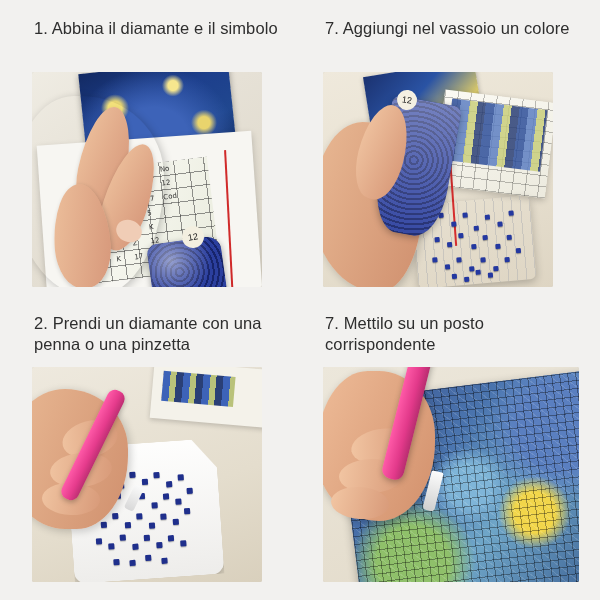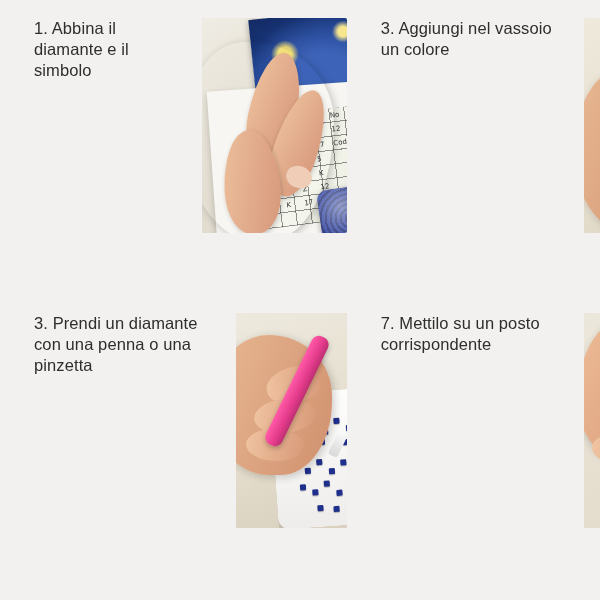--- a/index.html
+++ b/index.html
@@ -21,21 +21,21 @@
     padding: 18px 18px 0 18px;
     display: grid;
     grid-template-columns: 1fr 1fr;
     grid-template-rows: 287px 287px;
     column-gap: 18px;
     row-gap: 8px;
   }
   .step {
     position: relative;
     display: flex;
-    flex-direction: row;
+    flex-direction: column;
   }
   .step-title {
     font-size: 16.5px;
     line-height: 1.28;
     color: #2e2e2e;
     font-weight: 400;
     letter-spacing: 0.1px;
     margin: 0 0 10px 16px;
     min-height: 44px;
     max-width: 250px;
@@ -350,21 +350,21 @@
       <div class="p1-finger p1-f1"></div>
       <div class="p1-finger p1-f2"></div>
       <div class="p1-finger p1-f3"></div>
       <div class="p1-nail"></div>
       <div class="p1-bag"></div>
       <div class="p1-tag">12</div>
     </div>
   </div>
 
   <div class="step">
-    <div class="step-title">3. Aggiungi nel vassoio un colore</div>
+    <div class="step-title">7. Aggiungi nel vassoio un colore</div>
     <div class="photo p2">
       <div class="p2-bg"></div>
       <div class="p2-canvas"></div>
       <div class="p2-chart">
         <div class="p2-chart-strip"></div>
       </div>
       <div class="p2-redline"></div>
       <div class="p2-tray">
         <div class="p2-beads">
           <i style="left:14px;top:14px"></i>
@@ -397,21 +397,21 @@
         </div>
       </div>
       <div class="p2-hand"></div>
       <div class="p2-bag"></div>
       <div class="p2-thumb"></div>
       <div class="p2-tag">12</div>
     </div>
   </div>
 
   <div class="step">
-    <div class="step-title">3. Prendi un diamante con una penna o una pinzetta</div>
+    <div class="step-title">2. Prendi un diamante con una penna o una pinzetta</div>
     <div class="photo p3">
       <div class="p3-bg"></div>
       <div class="p3-paper">
         <div class="sw"></div>
       </div>
       <div class="p3-tray">
         <div class="p3-mosaic">
           <i style="left:26px;top:34px"></i>
             <i style="left:38px;top:30px"></i>
             <i style="left:50px;top:38px"></i>

